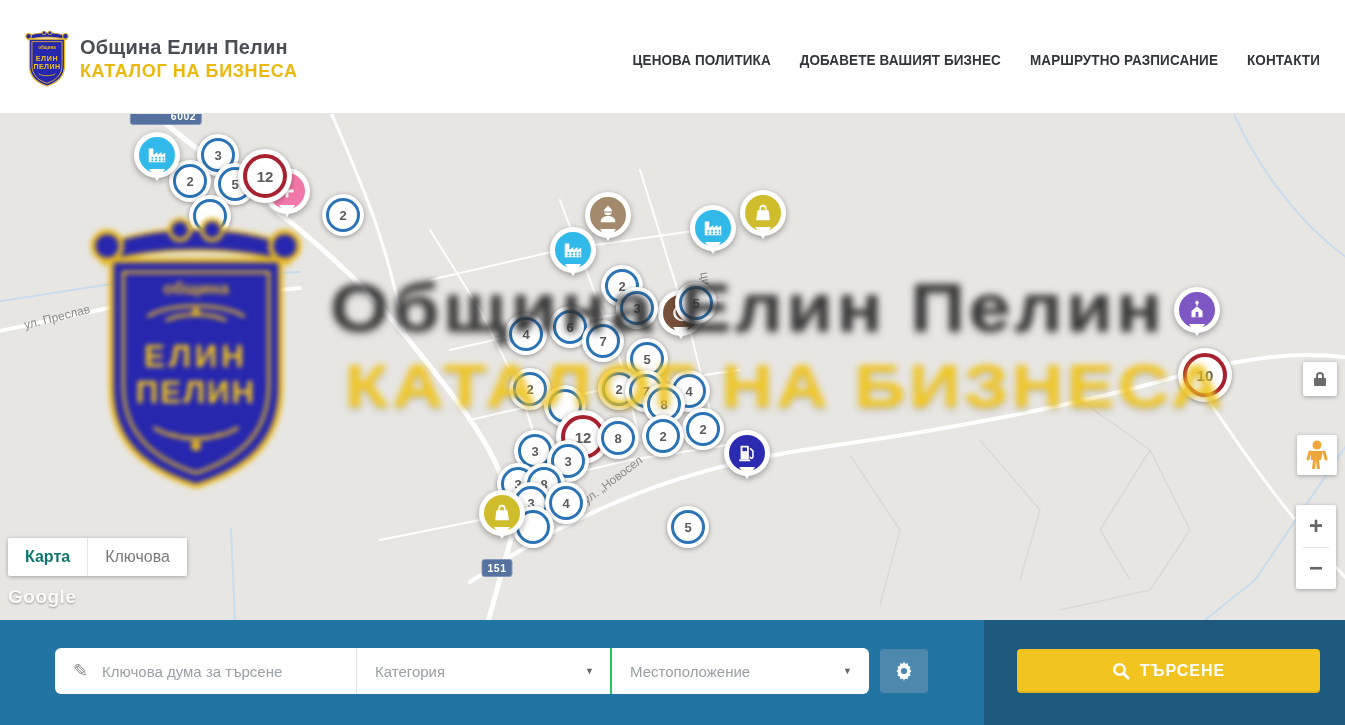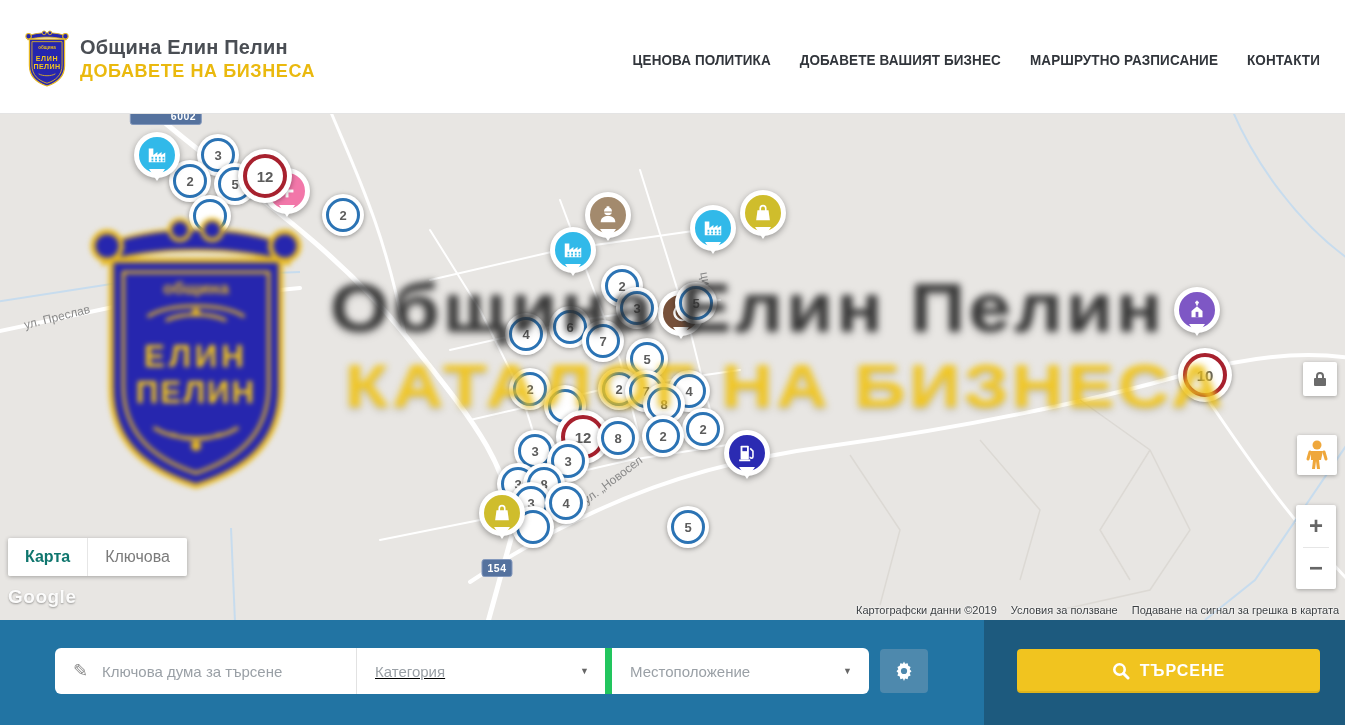--- a/index.html
+++ b/index.html
@@ -94,21 +94,21 @@
     background:#1d5a7e; }
   .form { position:absolute; left:55px; top:28px; width:814px; height:46px;
     background:#fff; border-radius:6px; display:flex; align-items:stretch; }
   .seg { position:relative; display:flex; align-items:center; }
   .seg-keyword { width:302px; border-right:1px solid #e2e2e2; padding-left:18px; }
   .seg-keyword .pencil { font-size:18px; color:#8a8a8a; margin-right:14px; }
   .seg-keyword input { border:none; outline:none; flex:1; font-size:15px;
     font-family:inherit; color:#444; background:transparent; padding-right:10px; }
   .seg-keyword input::placeholder { color:#9aa0a6; }
   .seg-select { cursor:pointer; }
-  .seg-category { width:255px; border-right:7px solid #22c55e;text-decoration:underline; }
+  .seg-category { width:255px; border-right:2px solid #22c55e; }
   .seg-location { width:256px; border-radius:0 6px 6px 0; }
   .seg-select .sel-label { font-size:15px; color:#9aa0a6; padding-left:18px; }
   .seg-select .caret { position:absolute; right:16px; font-size:9px; color:#666; }
   .gear-btn { position:absolute; left:880px; top:29px; width:48px; height:44px;
     background:#4e89ad; border:none; border-radius:4px; cursor:pointer;
     display:flex; align-items:center; justify-content:center; }
   .search-btn { position:absolute; left:1017px; top:29px; width:303px; height:44px;
     background:#f1c41f; border:none; border-radius:4px; cursor:pointer;
     display:flex; align-items:center; justify-content:center; gap:10px;
     color:#fff; font-size:16px; font-weight:700; letter-spacing:1px; font-family:inherit;
@@ -127,21 +127,21 @@
       <circle cx="124" cy="14" r="9" fill="#2626ae" stroke="#e6b822" stroke-width="4"></circle>
       <path d="M26,44 H194 V170 C194,225 160,252 110,268 C60,252 26,225 26,170 Z" fill="#2626ae" stroke="#e6b822" stroke-width="6"></path>
       <path d="M38,56 H182 V168 C182,216 152,241 110,255 C68,241 38,216 38,168 Z" fill="none" stroke="#e6b822" stroke-width="4"></path>
       <text x="110" y="92" text-anchor="middle" font-size="22" font-weight="700" fill="#e6b822">община</text>
       <text x="110" y="150" text-anchor="middle" font-size="34" font-weight="700" letter-spacing="3" fill="#f2c51c">ЕЛИН</text>
       <text x="110" y="188" text-anchor="middle" font-size="34" font-weight="700" letter-spacing="2" fill="#f2c51c">ПЕЛИН</text>
       <path d="M70,210 C90,222 130,222 150,210" fill="none" stroke="#e6b822" stroke-width="4"></path>
     </svg>
     <div class="brand-text">
       <div class="brand-title" data-interactable="false">Община Елин Пелин</div>
-      <div class="brand-subtitle" data-interactable="false">ДОБАВЕТЕ НА БИЗНЕСА</div>
+      <div class="brand-subtitle" data-interactable="false">КАТАЛОГ НА БИЗНЕСА</div>
     </div>
   </div>
   <nav class="nav" data-interactable="false">
       <a class="nav-item" data-interactable="true">ЦЕНОВА ПОЛИТИКА</a>
       <a class="nav-item" data-interactable="true">ДОБАВЕТЕ ВАШИЯТ БИЗНЕС</a>
       <a class="nav-item" data-interactable="true">МАРШРУТНО РАЗПИСАНИЕ</a>
       <a class="nav-item" data-interactable="true">КОНТАКТИ</a>
     </nav>
 </div>
 
@@ -171,21 +171,21 @@
     <g stroke="#dcd9d4" fill="none" stroke-width="1.5">
       <path d="M1080,290 L1150,340 L1190,420 L1150,480 L1060,500"></path>
       <path d="M1150,340 L1100,420 L1130,470"></path>
       <path d="M980,330 L1040,400 L1020,470"></path>
       <path d="M850,345 L900,420 L880,495"></path>
     </g>
   </svg>
 
   <div data-interactable="false" id="road-signs">
       <div class="road-sign" data-interactable="false" style="left: 166px; top: 6px; padding-left: 40px;">6002</div>
-      <div class="road-sign" data-interactable="false" style="left: 497px; top: 458px;">154</div>
+      <div class="road-sign" data-interactable="false" style="left: 497px; top: 458px;">151</div>
     </div>
   <div data-interactable="false" id="street-labels">
       <div class="street-label" data-interactable="false" style="left: 57px; top: 207px; transform: translate(-50%, -50%) rotate(-14deg);">ул. Преслав</div>
       <div class="street-label" data-interactable="false" style="left: 610px; top: 372px; transform: translate(-50%, -50%) rotate(-37deg);">бул. „Новосел</div>
       <div class="street-label" data-interactable="false" style="left: 706px; top: 172px; transform: translate(-50%, -50%) rotate(80deg);">ции</div>
     </div>
   <div data-interactable="false" id="markers">
       <div class="pin front" data-interactable="true" style="left: 157px; top: 45px; background: rgb(49, 185, 233);">
         <span class="tail" data-interactable="false"></span>
         <span data-interactable="false" style="display:flex">
@@ -424,25 +424,20 @@
     </svg>
     <div class="wm-line1" data-interactable="false">Община Елин Пелин</div>
     <div class="wm-line2" data-interactable="false">КАТАЛОГ НА БИЗНЕСА</div>
   </div>
 
   <div class="maptype" data-interactable="false">
     <button class="active" data-interactable="true">Карта</button>
     <button class="inactive" data-interactable="true">Ключова</button>
   </div>
   <div class="google-logo" data-interactable="true">Google</div>
-  <div class="attribution" data-interactable="false" id="attribution">
-      <span data-interactable="false">Картографски данни ©2019</span>
-      <span data-interactable="true">Условия за ползване</span>
-      <span data-interactable="true">Подаване на сигнал за грешка в картата</span>
-    </div>
 
   <div class="ctl ctl-lock" data-interactable="true">
     <svg data-interactable="false" width="14" height="16" viewBox="0 0 14 16">
       <rect x="1" y="7" width="12" height="8" rx="1" fill="#6b6b6b"></rect>
       <path d="M4 7 V5 a3 3 0 0 1 6 0 V7" fill="none" stroke="#6b6b6b" stroke-width="2"></path>
     </svg>
   </div>
   <div class="ctl ctl-pegman" data-interactable="true">
     <svg data-interactable="false" width="22" height="30" viewBox="0 0 22 30">
       <circle cx="11" cy="5" r="4.5" fill="#efa73b"></circle>

